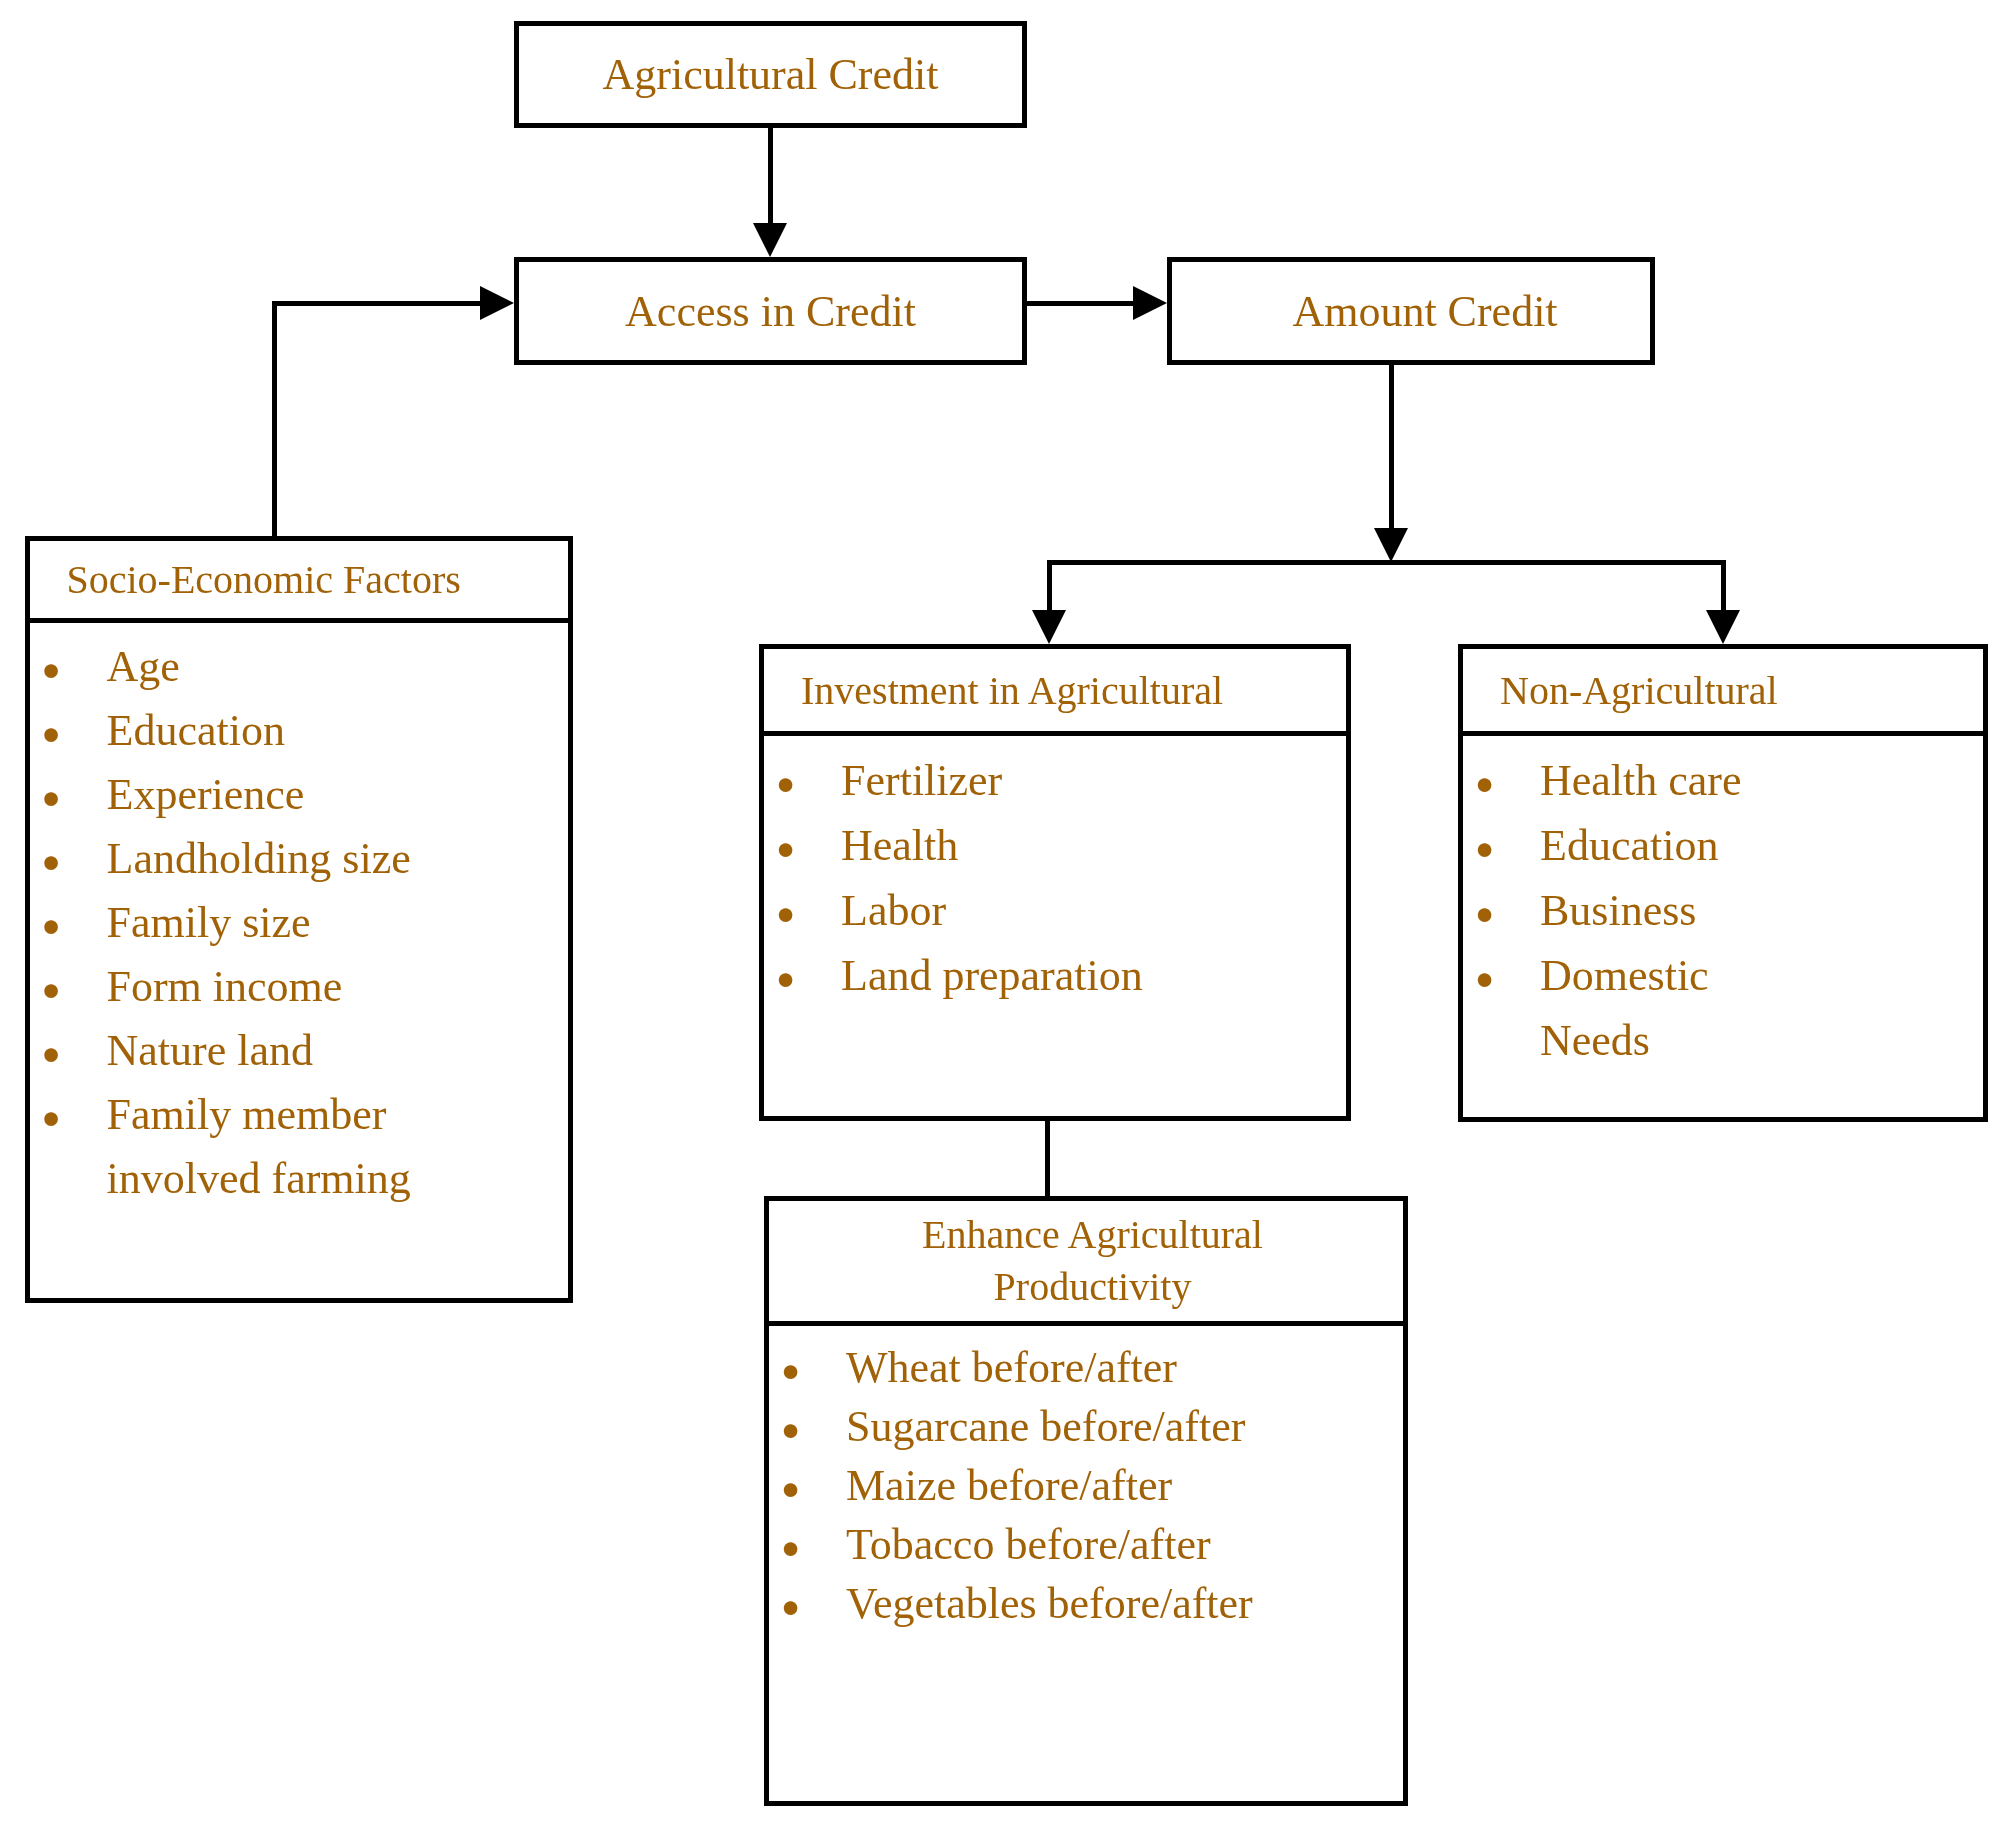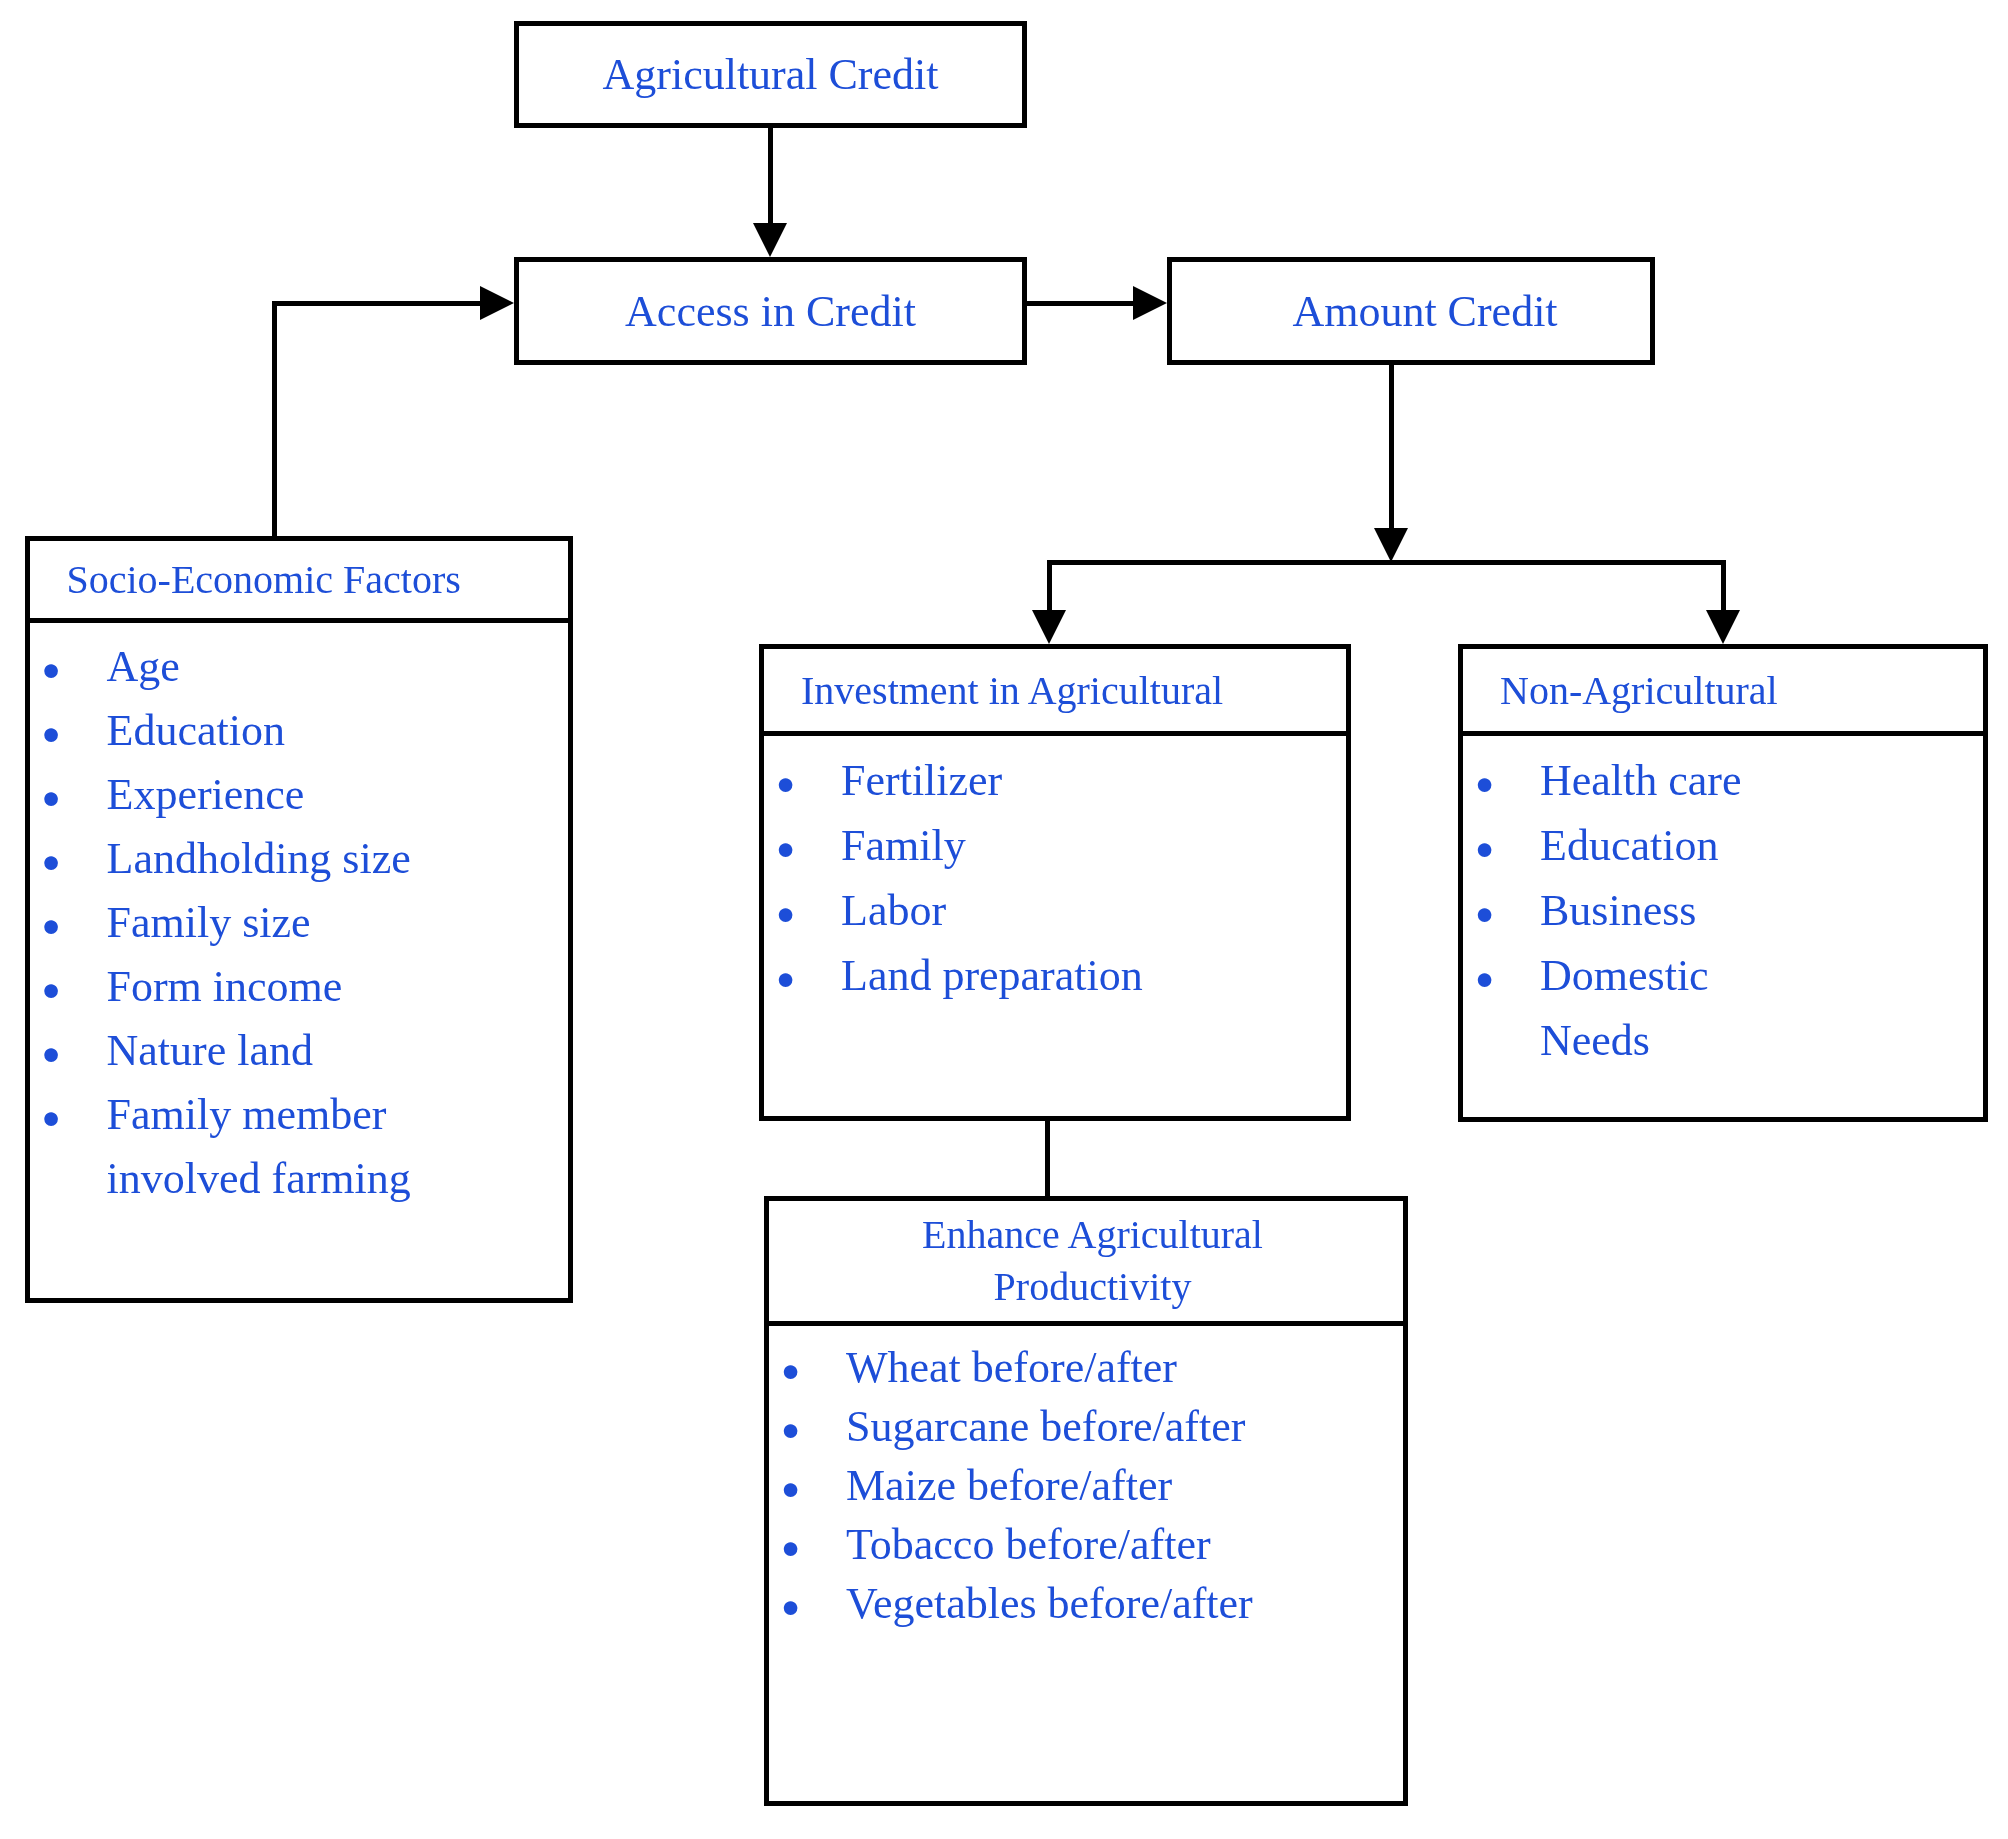--- a/index.html
+++ b/index.html
@@ -1,18 +1,18 @@
 <!DOCTYPE html>
 <html style="font-size:13px"><head>
 <meta charset="utf-8">
 <style>
   html,body { margin:0; padding:0; background:#ffffff; }
   .canvas {
     position:relative; width:2009px; height:1812px;
-    background:#ffffff; color:#1d4ed8;
+    background:#ffffff; color:#a16207;
     font-family:"Liberation Serif", serif;
     overflow:hidden;
   }
   .node {
     position:absolute; box-sizing:border-box;
     border:5.7px solid #000; background:#fff;
   }
   .node.simple {
     display:flex; align-items:center; justify-content:center;
     font-size:44px; text-align:center;
@@ -83,21 +83,21 @@
         <li>Form income</li>
         <li>Nature land</li>
         <li>Family member involved farming</li>
       </ul>
   </div>
 
   <div class="node" style="left:759px; top:644px; width:592px; height:477px;">
     <div class="node-title" style="height:87px;">Investment in Agricultural</div>
     <ul class="bullets invest-list">
         <li>Fertilizer</li>
-        <li>Family</li>
+        <li>Health</li>
         <li>Labor</li>
         <li>Land preparation</li>
       </ul>
   </div>
 
   <div class="node" style="left:1458px; top:644px; width:530px; height:478px;">
     <div class="node-title" style="height:87px;">Non-Agricultural</div>
     <ul class="bullets nonagri-list">
         <li>Health care</li>
         <li>Education</li>

